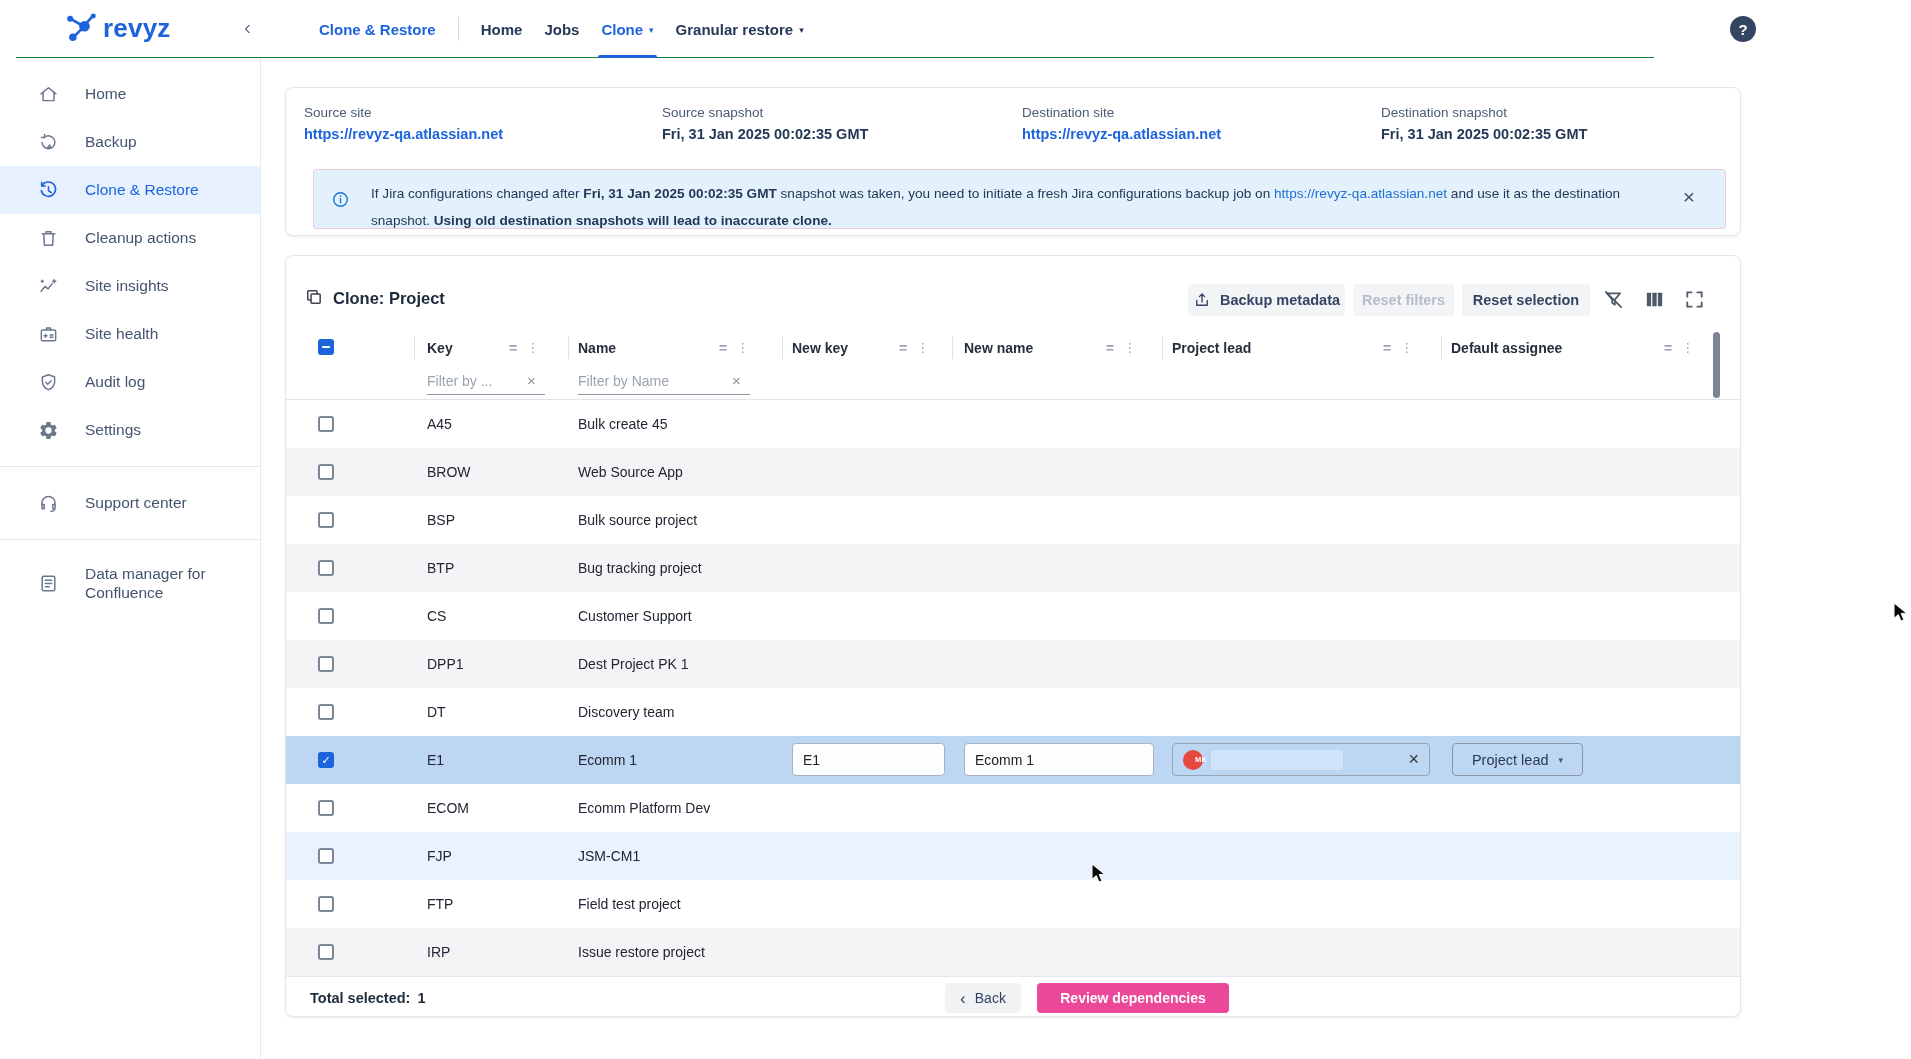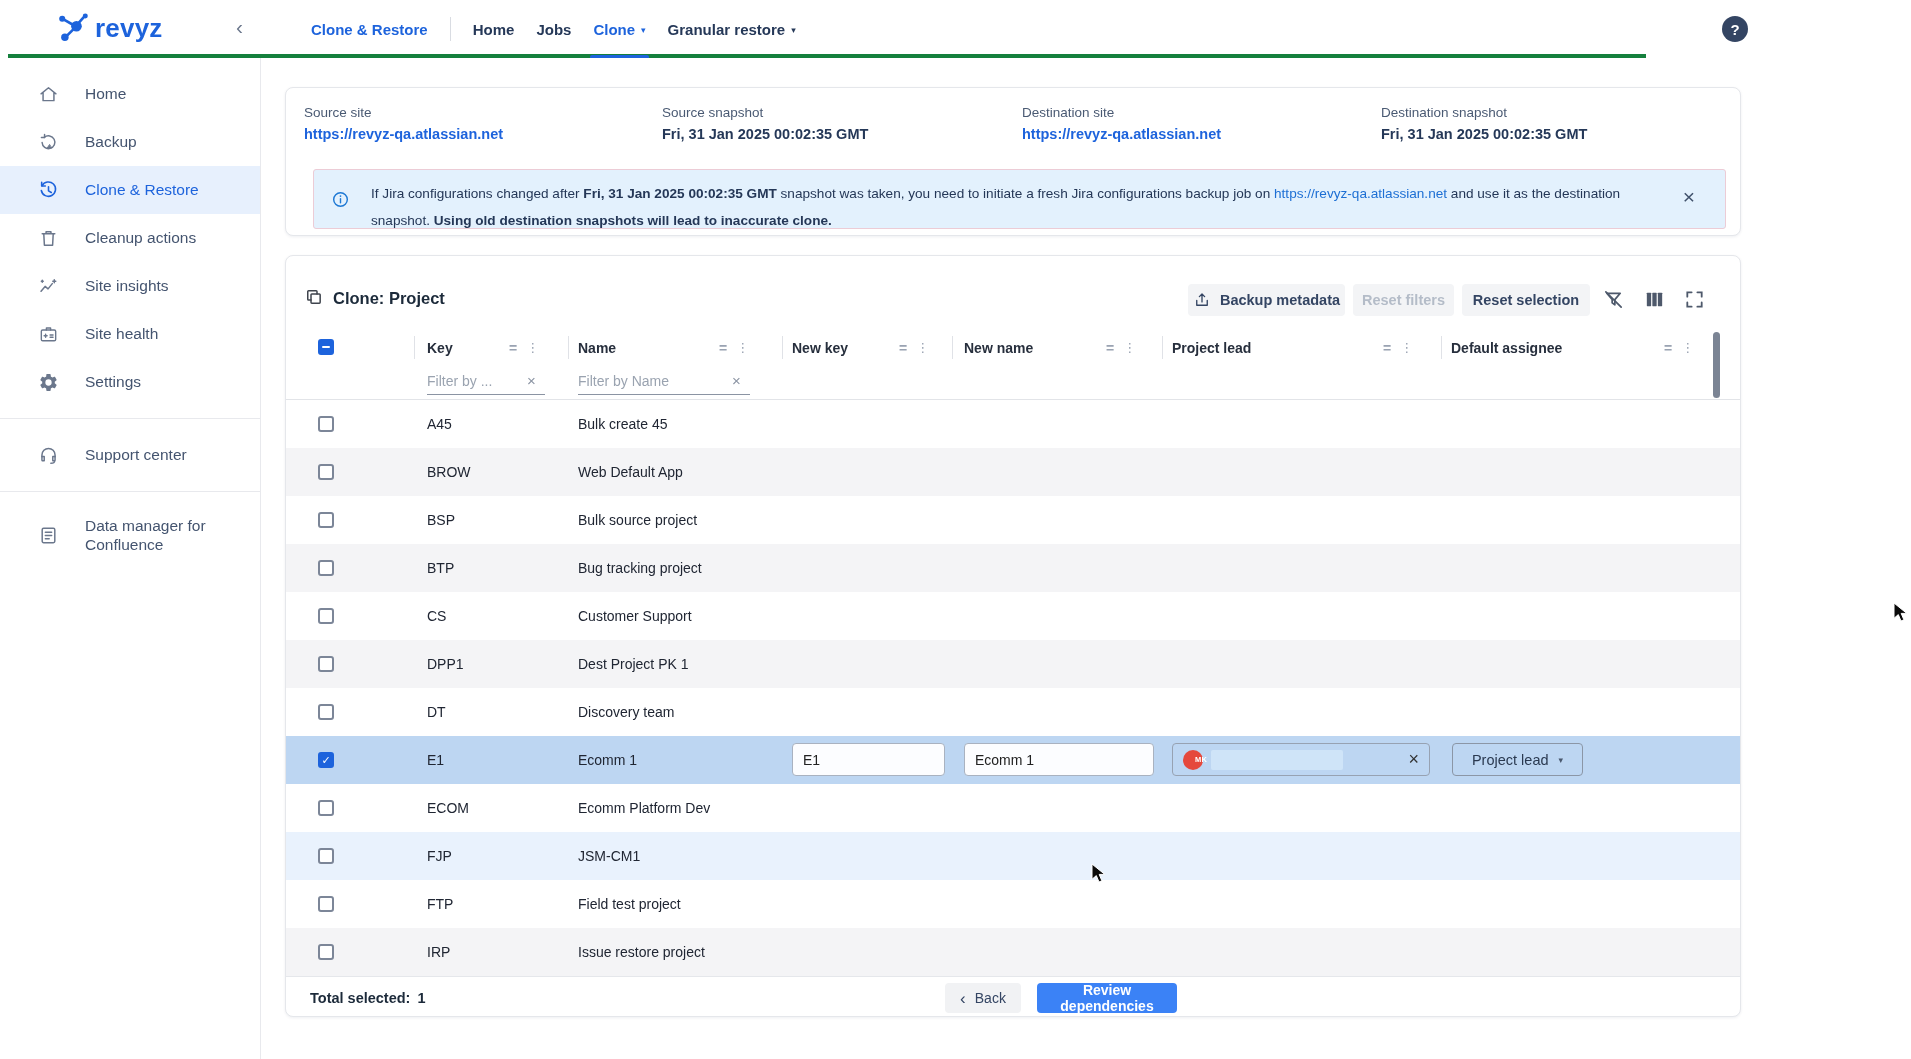--- a/index.html
+++ b/index.html
@@ -1,22 +1,22 @@
 <!DOCTYPE html>
 <html><head>
 <meta charset="utf-8">
 <style>
   * { margin:0; padding:0; box-sizing:border-box; }
   html,body { width:1911px; height:1059px; overflow:hidden; background:#fff;
     font-family:"Liberation Sans","DejaVu Sans",sans-serif; }
   .icon svg { width:100%; height:100%; display:block; }
 
   
-  .topbar { position:absolute; top:0; left:8px; width:1638px; height:58px; background:#fff;
-    border-bottom:4px solid #15803d; z-index:5; }
+  .topbar { position:absolute; top:0; left:16px; width:1638px; height:58px; background:#fff;
+    border-bottom:1px solid #15803d; z-index:5; }
   .logo { position:absolute; left:46px; top:12px; display:flex; align-items:center; gap:5px; }
   .logo-text { font-size:26px; font-weight:800; color:#1d63dc; letter-spacing:.2px; }
   .collapse { position:absolute; left:228px; top:15px; font-size:21px; color:#6b778c; cursor:pointer; }
   .topnav { position:absolute; left:303px; top:0; height:58px; display:flex; align-items:center; gap:22px; }
   .breadcrumb { font-size:15px; font-weight:600; color:#1d63dc; cursor:pointer; }
   .nav-sep { width:1px; height:24px; background:#d9dce2; }
   .nav-item { font-weight:600; font-size:15px; color:#253858; height:58px; display:flex;
     align-items:center; gap:6px; position:relative; cursor:pointer; }
   .nav-item.active { color:#1d63dc; }
   .nav-item.active::after { content:''; position:absolute; left:-3px; right:-3px; bottom:0;
@@ -122,21 +122,21 @@
     gap:10px; font-size:14.5px; color:#2a3950; cursor:pointer; }
   .dd2 { font-size:9px; color:#49586e; }
 
   .tfooter { position:absolute; left:0; top:720px; width:100%; height:42px; border-top:1px solid #e5e7eb; }
   .total { position:absolute; left:24px; top:0; height:42px; display:flex; align-items:center;
     font-size:14.5px; font-weight:700; color:#1c2a3a; gap:7px; }
   .btn-back { position:absolute; left:659px; top:6px; width:76px; height:30px; background:#f1f2f4;
     border-radius:4px; display:flex; align-items:center; justify-content:center; gap:9px; font-size:14px;
     color:#344563; cursor:pointer; border:none; font-family:inherit; }
   .btn-back .chev { font-size:17px; line-height:1; }
-  .btn-review { position:absolute; left:751px; top:6px; width:140px; height:30px; background:#3b82f6;
+  .btn-review { position:absolute; left:751px; top:6px; width:192px; height:30px; background:#ec4899;
     border-radius:4px; display:flex; align-items:center; justify-content:center; font-size:14px;
     font-weight:700; color:#fff; cursor:pointer; border:none; font-family:inherit; }
 
   .vscroll { position:absolute; left:1427px; top:76px; width:7px; height:66px; background:#7b8494;
     border-radius:4px; cursor:pointer; }
 
   .cursor { position:absolute; z-index:50; pointer-events:none; }
 </style>
 </head>
 <body>
@@ -228,20 +228,29 @@
         <span class="side-label">Site insights</span>
       </div>
       <div class="side-item">
         <span class="icon">
           <svg viewBox="0 0 24 24" fill="none" stroke="currentColor" stroke-width="1.6" stroke-linejoin="round">
             <rect x="3.8" y="6.8" width="16.4" height="12.4" rx="1.6"></rect>
             <path d="M9.6 6.8V4.6h4.8v2.2M7 13.4h3.4M8.7 11.7v3.4M13.8 12.6h3.4M13.8 15.2h3.4" stroke-linecap="round"></path>
           </svg>
         </span>
         <span class="side-label">Site health</span>
+      </div>
+      <div class="side-item">
+        <span class="icon">
+          <svg viewBox="0 0 24 24" fill="none" stroke="currentColor" stroke-width="1.7" stroke-linecap="round" stroke-linejoin="round">
+            <path d="M12 3.2 19 5.7v5.1c0 4.6-2.9 7.8-7 9.4-4.1-1.6-7-4.8-7-9.4V5.7z"></path>
+            <path d="m9 11.8 2.1 2.1 3.9-4"></path>
+          </svg>
+        </span>
+        <span class="side-label">Audit log</span>
       </div>
       <div class="side-item">
         <span class="icon">
           <svg viewBox="0 0 24 24" fill="currentColor">
             <path d="M19.14 12.94c.04-.3.06-.61.06-.94 0-.32-.02-.64-.07-.94l2.03-1.58a.49.49 0 0 0 .12-.61l-1.92-3.32a.49.49 0 0 0-.59-.22l-2.39.96c-.5-.38-1.03-.7-1.62-.94l-.36-2.54a.48.48 0 0 0-.48-.41h-3.84c-.24 0-.43.17-.47.41l-.36 2.54c-.59.24-1.13.57-1.62.94l-2.39-.96a.49.49 0 0 0-.59.22L2.73 8.87a.48.48 0 0 0 .12.61l2.03 1.58c-.05.3-.09.63-.09.94s.02.64.07.94l-2.03 1.58a.49.49 0 0 0-.12.61l1.92 3.32c.12.22.37.29.59.22l2.39-.96c.5.38 1.03.7 1.62.94l.36 2.54c.05.24.24.41.48.41h3.84c.24 0 .44-.17.47-.41l.36-2.54c.59-.24 1.13-.56 1.62-.94l2.39.96c.22.08.47 0 .59-.22l1.92-3.32a.49.49 0 0 0-.12-.61l-2.01-1.58zM12 15.6a3.6 3.6 0 1 1 0-7.2 3.6 3.6 0 0 1 0 7.2z"></path>
           </svg>
         </span>
         <span class="side-label">Settings</span>
       </div>
       <div class="side-div"></div>
@@ -394,21 +403,21 @@
       </div>
     <div class="trows" id="trows">
         <div class="trow">
           <span class="cb"></span>
      <span class="cell ck">A45</span>
      <span class="cell cn">Bulk create 45</span>
         </div>
         <div class="trow stripe">
           <span class="cb"></span>
      <span class="cell ck">BROW</span>
-     <span class="cell cn">Web Default App</span>
+     <span class="cell cn">Web Source App</span>
         </div>
         <div class="trow">
           <span class="cb"></span>
      <span class="cell ck">BSP</span>
      <span class="cell cn">Bulk source project</span>
         </div>
         <div class="trow stripe">
           <span class="cb"></span>
      <span class="cell ck">BTP</span>
      <span class="cell cn">Bug tracking project</span>

